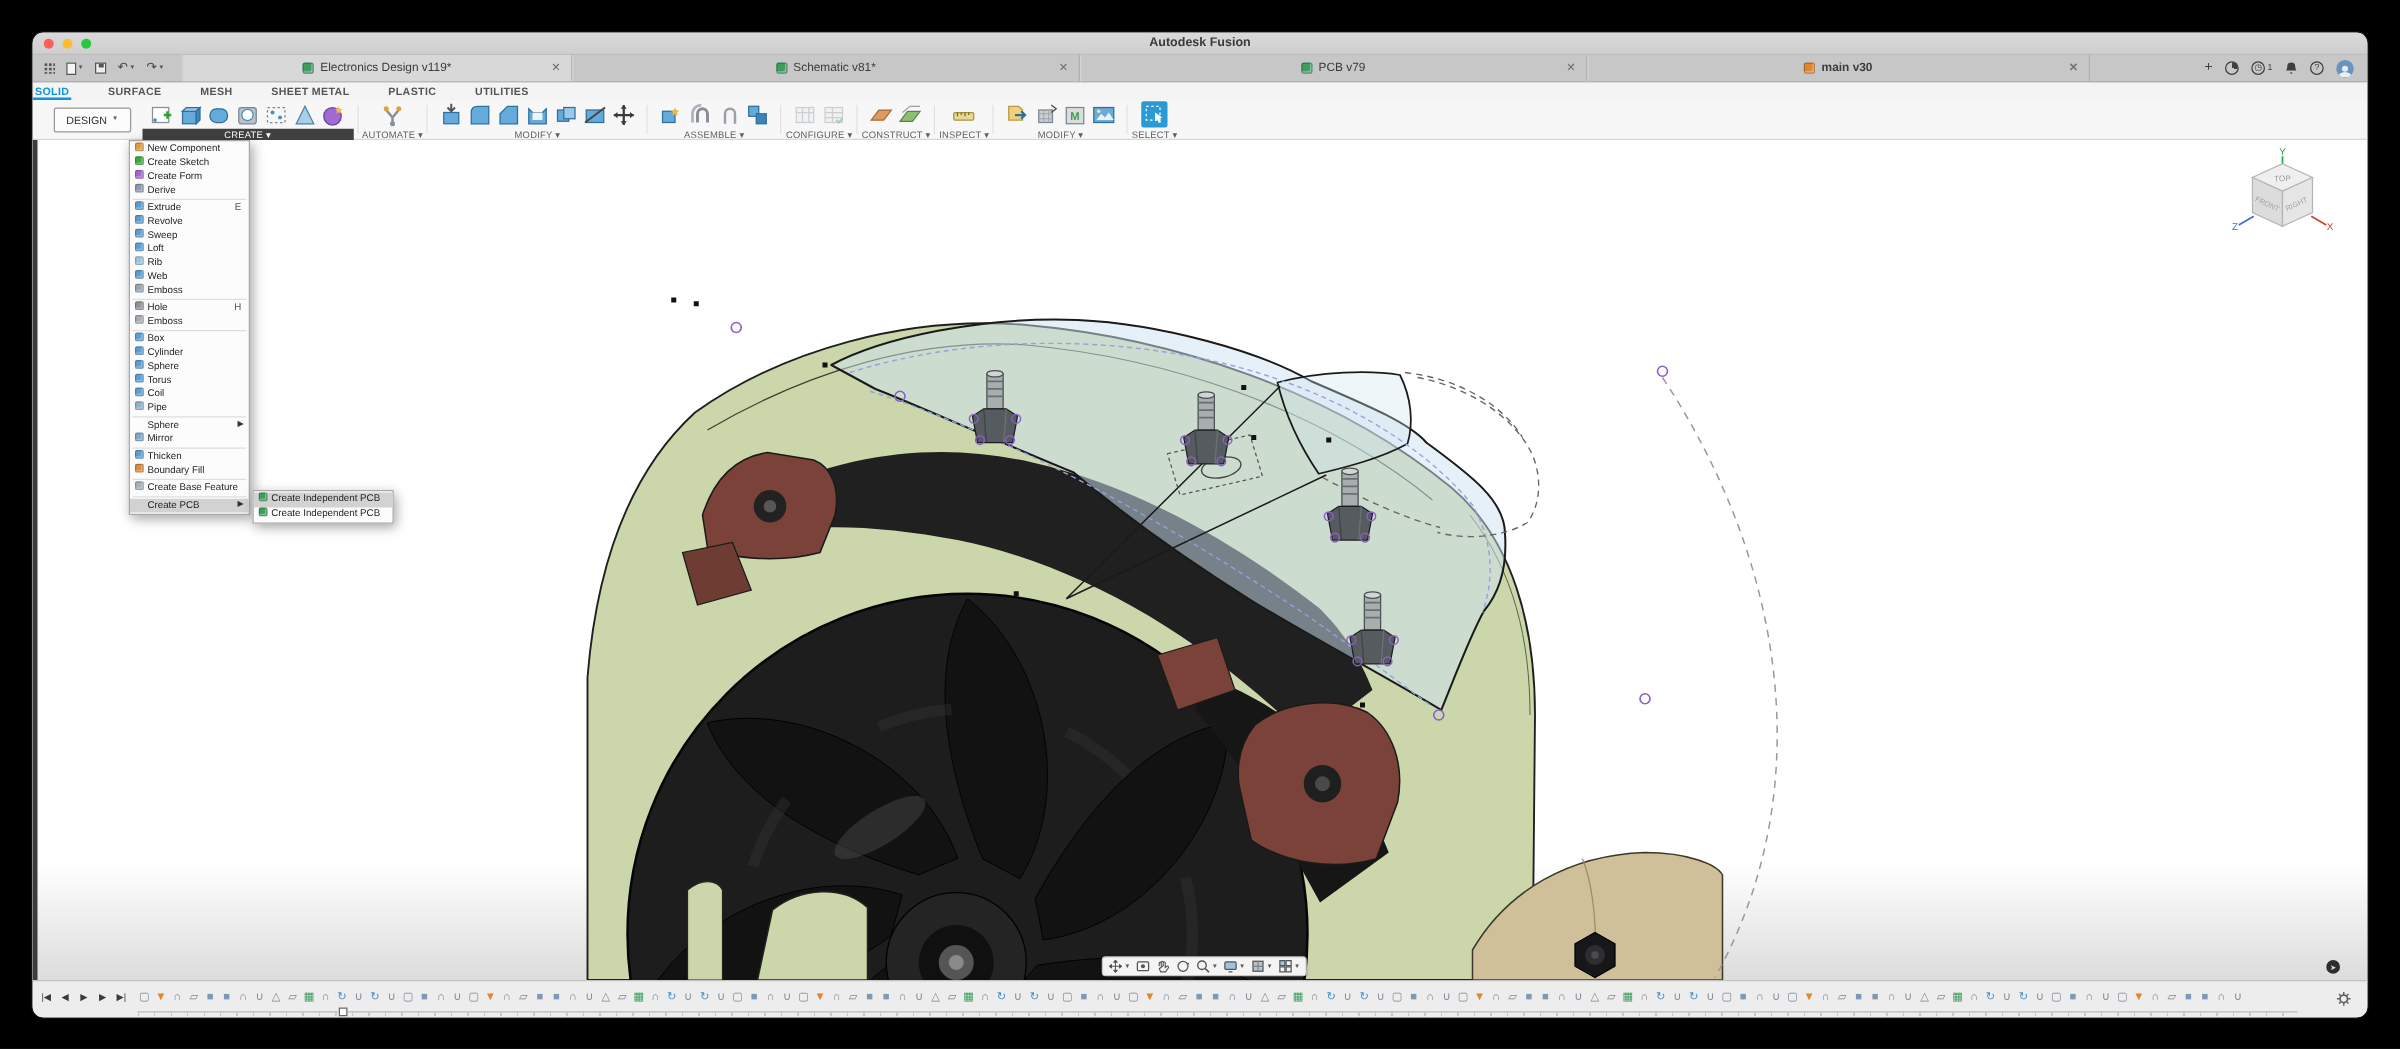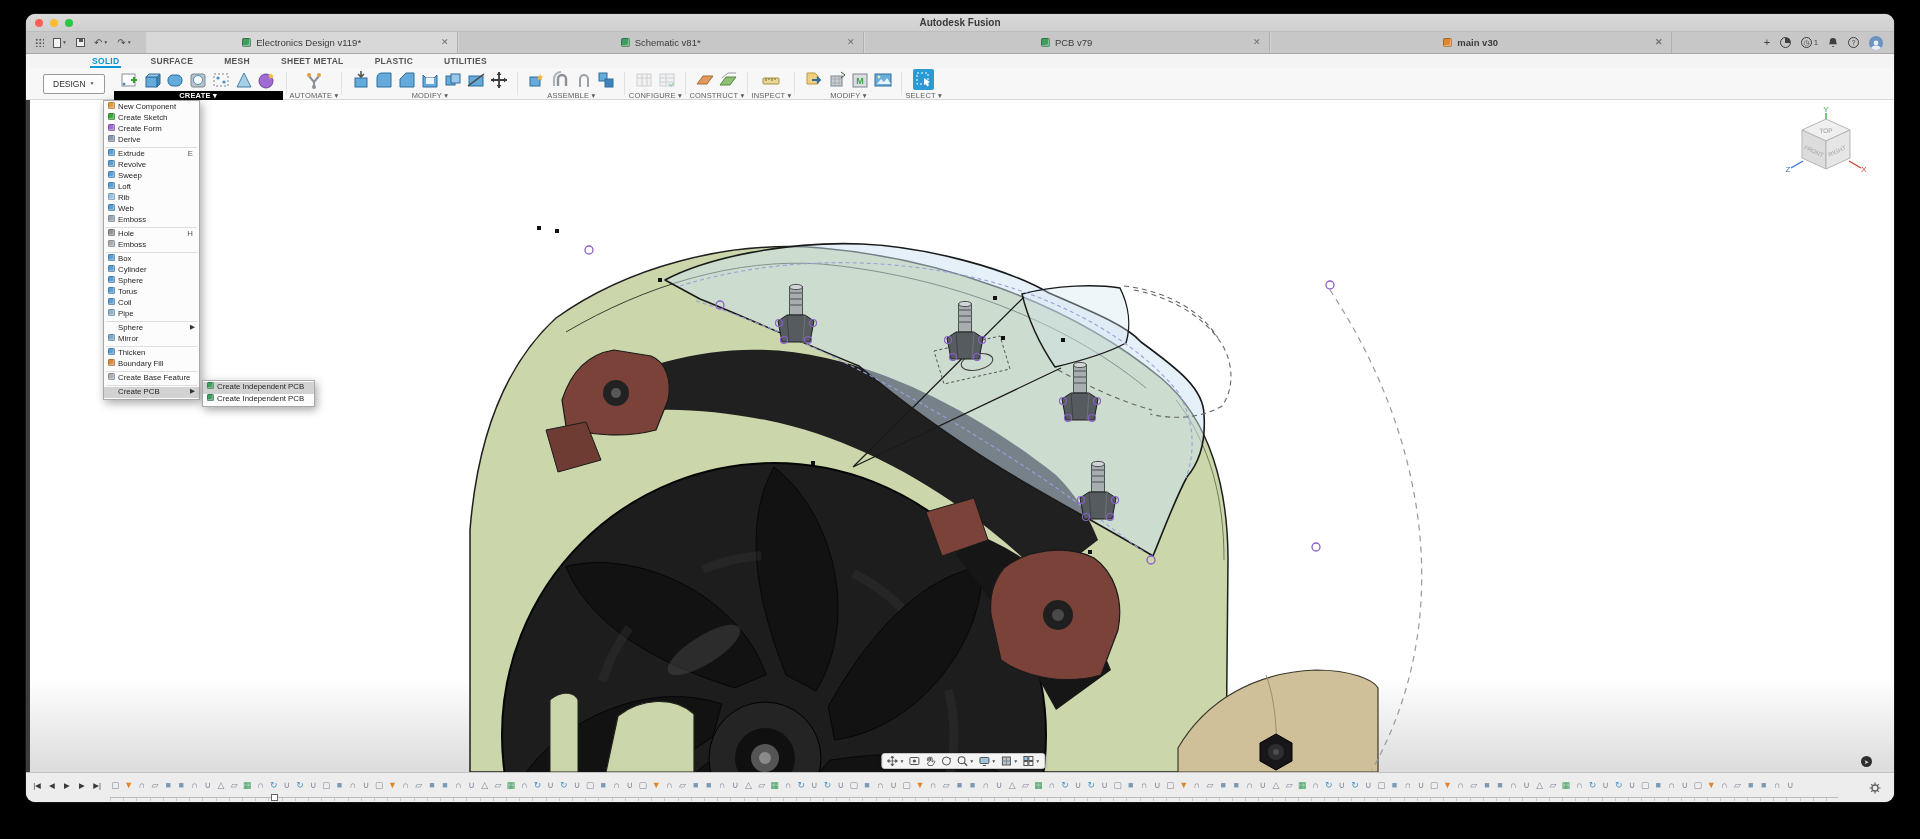--- a/index.html
+++ b/index.html
@@ -1,17 +1,17 @@
 <!DOCTYPE html>
 <html><head>
 <meta charset="utf-8">
 <style>
   *{box-sizing:border-box;margin:0;padding:0}
   html,body{width:1920px;height:839px;background:#000;font-family:"Liberation Sans",sans-serif;overflow:hidden}
-  #win{position:absolute;left:26px;top:14px;width:1868px;height:788px;border-radius:9px;overflow:hidden;background:#d2d2d2;box-shadow:0 0 0 1px #151515}
+  #win{position:absolute;left:26px;top:26px;width:1868px;height:788px;border-radius:9px;overflow:hidden;background:#d2d2d2;box-shadow:0 0 0 1px #151515}
 
   
   #titlebar{height:18px;background:linear-gradient(#dadada,#cfcfcf);position:relative;border-bottom:1px solid #bdbdbd}
   .lights{position:absolute;left:9px;top:5px;display:flex;gap:7px}
   .light{width:8px;height:8px;border-radius:50%}
   #title{text-align:center;font-size:10px;color:#3a3a3a;line-height:18px;font-weight:bold}
 
   
   #tabbar{height:22px;background:#c7c7c7;display:flex;align-items:stretch;border-bottom:1px solid #a9a9a9}
   .quick{display:flex;align-items:center;gap:9px;padding:0 14px 0 9px}
@@ -25,32 +25,32 @@
   .tab{display:flex;align-items:center;justify-content:center;position:relative;border-right:1px solid #b0b0b0;border-left:1px solid #d4d4d4;font-size:9.5px;color:#3b3b3b;gap:5px;background:#c7c7c7}
   .tab.active{background:#d8d8d8}
   .tab .x{position:absolute;right:8px;color:#707070;font-size:9px;line-height:1}
   .tico{width:9px;height:9px;border-radius:2px;flex:none;box-shadow:inset 0 0 0 1px rgba(0,0,0,.25),inset -2px -2px 0 rgba(255,255,255,.35)}
   .rightico{display:flex;align-items:center;gap:10px;padding:0 11px;margin-left:auto}
   .rico{color:#3f3f3f;font-size:11px;line-height:1;display:flex;align-items:center;gap:2px}
   .circ{width:11px;height:11px;border:1.3px solid #3f3f3f;border-radius:50%;display:flex;align-items:center;justify-content:center;font-size:7px;color:#3f3f3f}
   .avatar{width:14px;height:14px;border-radius:50%;background:#6b93c0;display:flex;align-items:flex-end;justify-content:center;overflow:hidden}
 
   
-  #ribbontabs{height:14px;background:#f4f4f4;display:flex;gap:27px;padding-left:64px;align-items:flex-end}
+  #ribbontabs{height:14px;background:#f4f4f4;display:flex;gap:27px;align-items:flex-end}
   .rtab{font-size:8.5px;font-weight:bold;color:#555;letter-spacing:.3px;padding:0 2px 2px}
   .rtab.active{color:#0a96d7;border-bottom:2px solid #0a96d7;padding-bottom:0}
 
   
   #toolbar{height:32px;background:#f7f7f7;display:flex;align-items:stretch;border-bottom:1px solid #d8d8d8;padding-left:17px}
   #design-btn{align-self:center;border:1px solid #989898;border-radius:2px;background:#fcfcfc;font-size:8.5px;color:#2e2e2e;padding:4px 9px;margin-right:9px;display:flex;gap:4px;align-items:center}
   #groups{display:flex;align-items:stretch}
   .group{display:flex;flex-direction:column}
   .gicons{flex:1;display:flex;align-items:center;justify-content:center;gap:2px;padding:1px 5px}
   .glabel{font-size:7.5px;color:#5f5f5f;text-align:center;height:10px;line-height:10px;white-space:nowrap;letter-spacing:.2px}
-  .group.hl .glabel{background:#000000;color:#fff;font-weight:bold}
+  .group.hl .glabel{background:#404040;color:#fff;font-weight:normal}
   .group.disabled .gicons{opacity:.45}
   .gsep{width:1px;background:#e2e2e2;margin:4px 3px}
   .ticon{width:21px;height:21px;display:flex;align-items:center;justify-content:center;flex:none}
   .tool-active{background:#2a9ad4;border-radius:2px}
 
   
   .menu{position:absolute;background:#fcfcfc;border:1px solid #a9a9a9;box-shadow:2px 3px 9px rgba(0,0,0,.35);z-index:60;padding:1px 0}
   #create-menu{left:77px;top:86px;width:97px}
   #pcb-submenu{left:176px;top:366px;width:113px}
   .mi{display:flex;height:11px;padding:0 4px;font-size:7.8px;color:#1f1f1f;gap:3px;white-space:nowrap}

